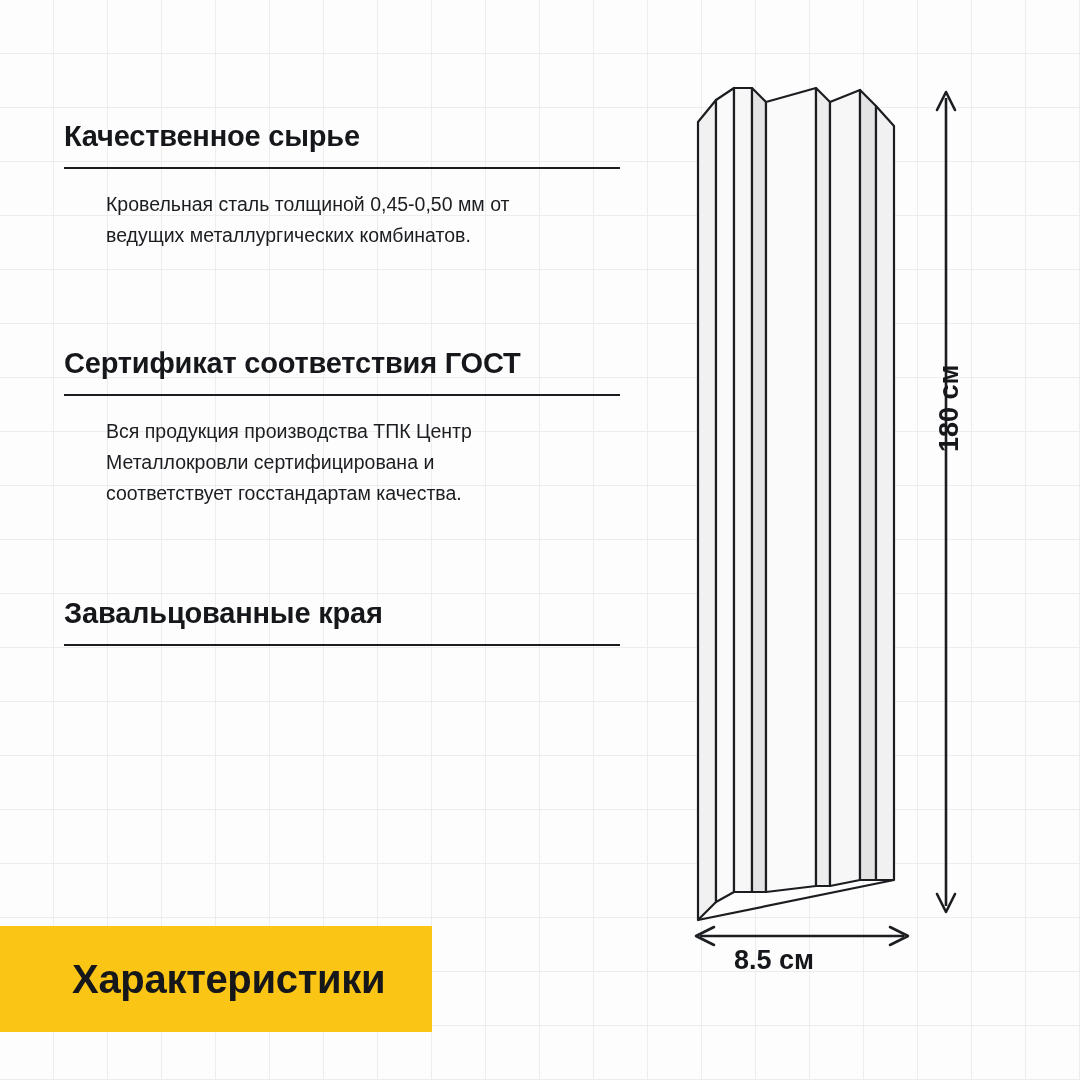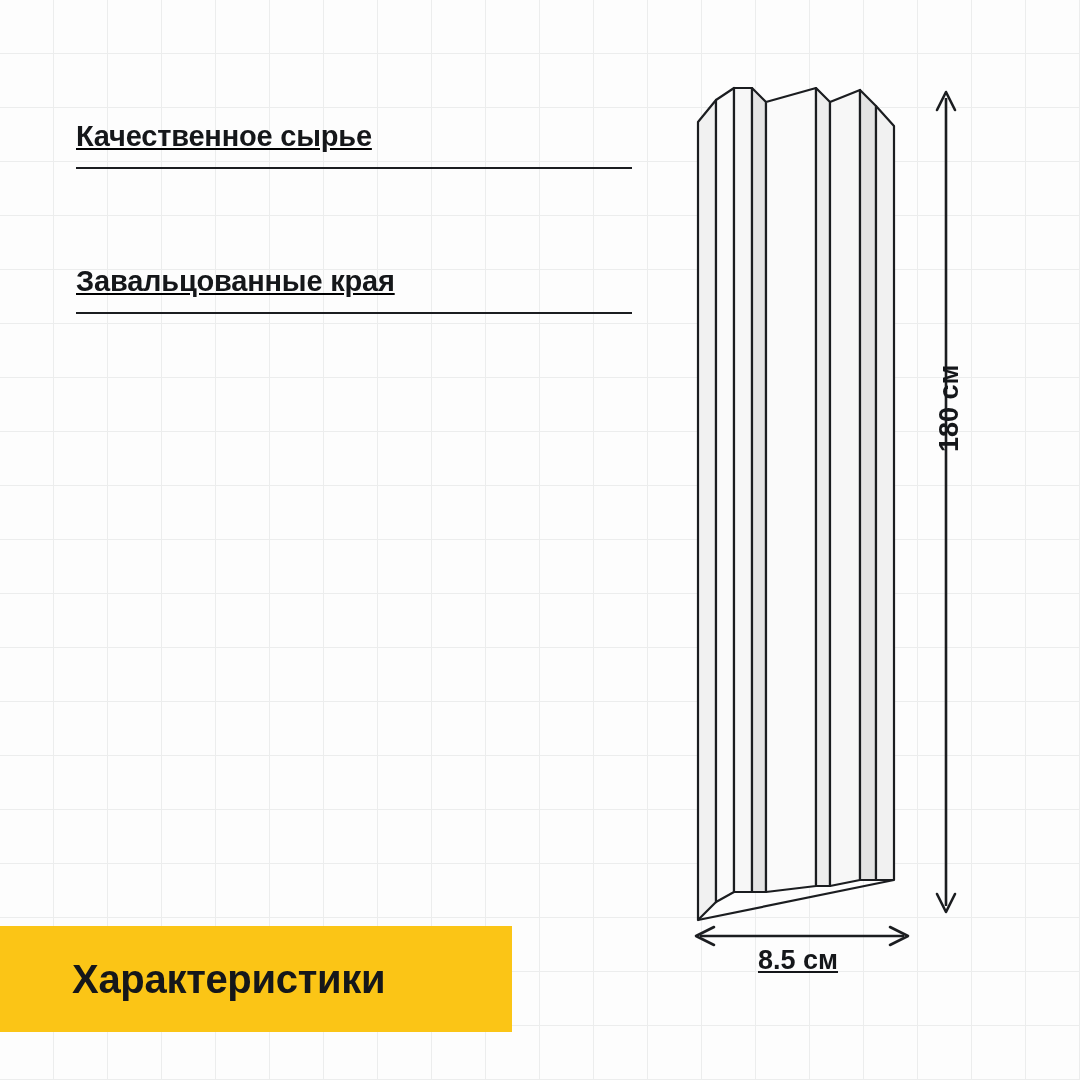--- a/index.html
+++ b/index.html
@@ -22,24 +22,23 @@
       linear-gradient(to right, #eceded 1px, transparent 1px),
       linear-gradient(to bottom, #eceded 1px, transparent 1px);
     background-size: 54px 54px;
     background-position: -1px -1px;
     overflow: hidden;
   }
 
   
   .features {
     position: absolute;
-    left: 76px;
+    left: 64px;
     top: 120px;
     width: 570px;
-    text-decoration: underline;
   }
   .feature {
     margin-bottom: 38px;
   }
   .feature-title {
     font-size: 29px;
     font-weight: bold;
     color: #15171a;
     letter-spacing: -0.2px;
     padding-bottom: 14px;
@@ -64,21 +63,21 @@
 
   
   #feature-0 { margin-bottom: 96px; }
   #feature-1 { margin-bottom: 88px; }
 
   
   .banner {
     position: absolute;
     left: 0;
     bottom: 48px;
-    width: 512px;
+    width: 432px;
     height: 106px;
     background: #fbc516;
     display: flex;
     align-items: center;
   }
   .banner-text {
     font-size: 40px;
     font-weight: bold;
     color: #15171a;
     padding-left: 72px;
@@ -97,42 +96,51 @@
     top: 452px;
     font-size: 27px;
     font-weight: bold;
     color: #15171a;
     transform: rotate(-90deg);
     transform-origin: left top;
     white-space: nowrap;
   }
   .dim-h-label {
     position: absolute;
-    left: 690px;
+    left: 666px;
     top: 945px;
     width: 216px;
     text-align: center;
     font-size: 27px;
     font-weight: bold;
     color: #15171a;
-    text-decoration: underline;
   }
 </style>
 </head>
 <body>
 
 <div id="page">
 
   <div class="features">
 
     <div class="feature" id="feature-0">
       <div class="feature-title">Качественное сырье</div>
       <div class="feature-rule"></div>
+      <div class="feature-body">
+        <p>Кровельная сталь толщиной 0,45-0,50 мм от ведущих металлургических комбинатов.</p>
+      </div>
     </div>
 
+    <div class="feature" id="feature-1">
+      <div class="feature-title">Сертификат соответствия ГОСТ</div>
+      <div class="feature-rule"></div>
+      <div class="feature-body">
+        <p>Вся продукция производства ТПК Центр Металлокровли сертифицирована и соответствует госстандартам качества.</p>
+      </div>
+    </div>
 
     <div class="feature" id="feature-2">
       <div class="feature-title">Завальцованные края</div>
       <div class="feature-rule"></div>
     </div>
 
   </div>
 
   <div class="banner">
     <div class="banner-text">Характеристики</div>

